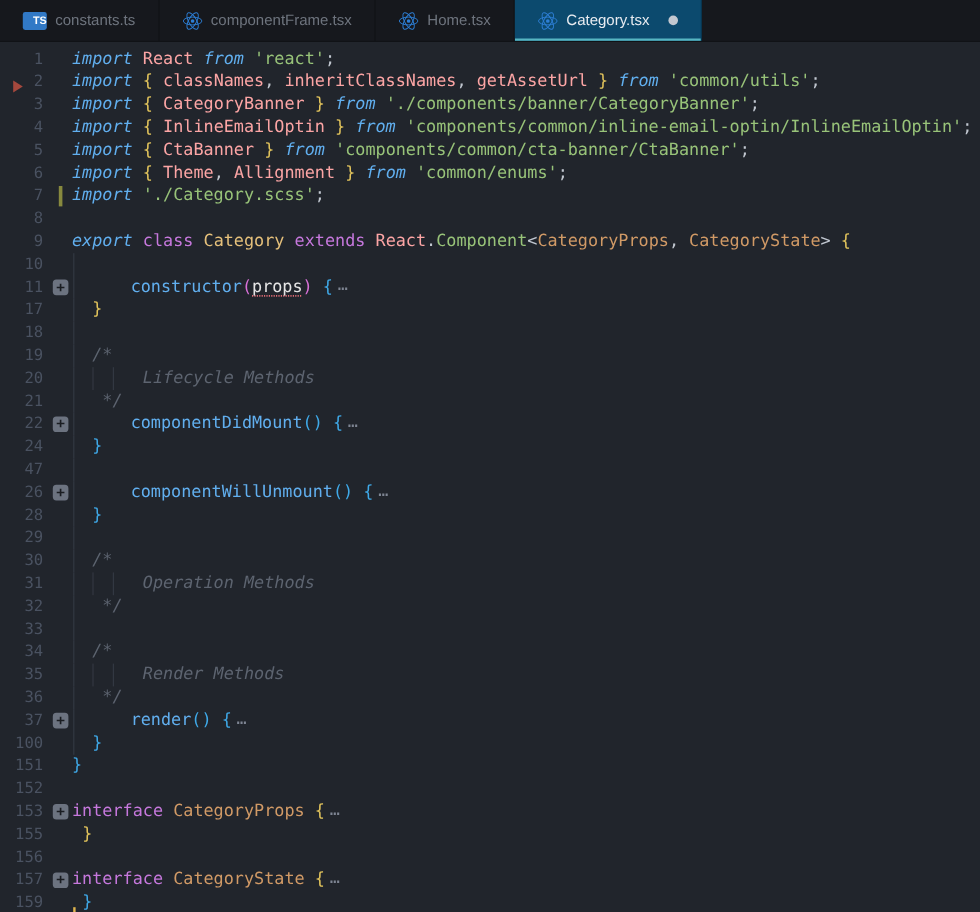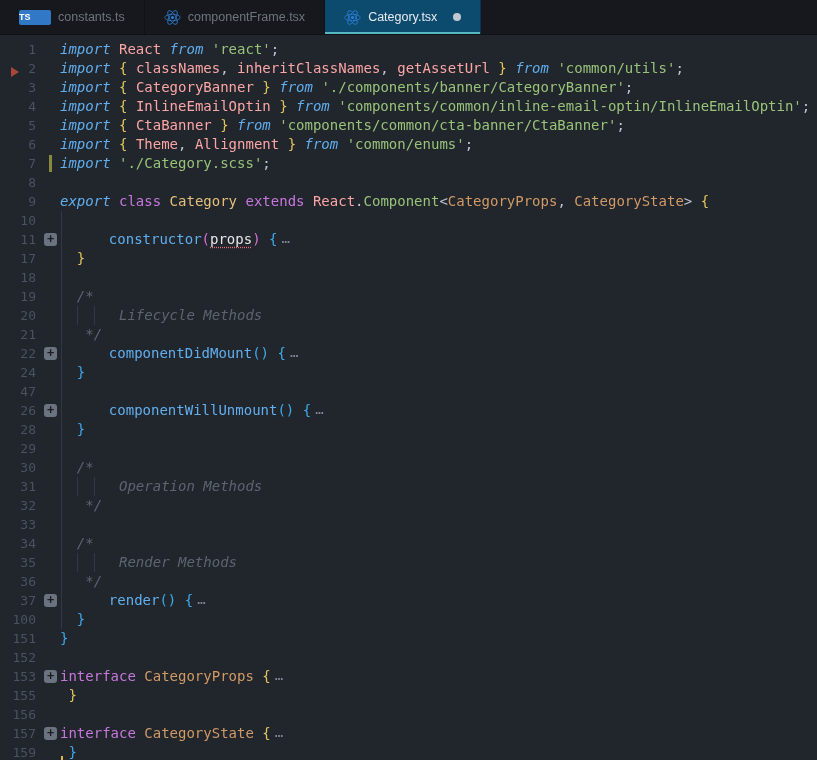--- a/index.html
+++ b/index.html
@@ -17,23 +17,23 @@
   .tab{
     display:flex;align-items:center;gap:7px;padding:0 19px;
     color:#6E747E;position:relative;cursor:pointer;
     border-right:1px solid rgba(0,0,0,0.28);white-space:nowrap;
   }
   .tab.active{
     color:#E8EBF0;background:#0c4a6e;
     box-shadow:inset 0 -2px 0 var(--accent,#56B6C2);
   }
   .tsicon{
-    width:32px;height:15px;border-radius:2px;background:#3179C6;
+    width:20px;height:15px;border-radius:2px;background:#3179C6;
     color:#fff;font-family:"Liberation Sans",sans-serif;
-    font-size:9px;font-weight:bold;line-height:15px;text-align:left;
+    font-size:9px;font-weight:bold;line-height:15px;text-align:right;
     flex:none;
   }
   .reacticon{width:17px;height:17px;flex:none;display:block;}
   .dot{width:8px;height:8px;border-radius:50%;background:#C3C8D0;margin-left:9px;flex:none;}
   
   .editor{padding-top:5px;position:relative;}
   .row{display:flex;height:19px;line-height:19px;position:relative;}
   .num{
     width:36px;flex:none;text-align:right;color:#4A5261;
     font-size:13px;user-select:none;
@@ -83,20 +83,31 @@
       <svg class="reacticon" viewBox="-11 -11 22 22">
         <circle r="2" fill="#2D7FD6"></circle>
         <g stroke="#2D7FD6" fill="none" stroke-width="1">
           <ellipse rx="10" ry="4.2"></ellipse>
           <ellipse rx="10" ry="4.2" transform="rotate(60)"></ellipse>
           <ellipse rx="10" ry="4.2" transform="rotate(120)"></ellipse>
         </g>
       </svg>
       <span>componentFrame.tsx</span>
     </div>
+    <div class="tab">
+      <svg class="reacticon" viewBox="-11 -11 22 22">
+        <circle r="2" fill="#2D7FD6"></circle>
+        <g stroke="#2D7FD6" fill="none" stroke-width="1">
+          <ellipse rx="10" ry="4.2"></ellipse>
+          <ellipse rx="10" ry="4.2" transform="rotate(60)"></ellipse>
+          <ellipse rx="10" ry="4.2" transform="rotate(120)"></ellipse>
+        </g>
+      </svg>
+      <span>Home.tsx</span>
+    </div>
     <div class="tab active">
       <svg class="reacticon" viewBox="-11 -11 22 22">
         <circle r="2" fill="#2D7FD6"></circle>
         <g stroke="#2D7FD6" fill="none" stroke-width="1">
           <ellipse rx="10" ry="4.2"></ellipse>
           <ellipse rx="10" ry="4.2" transform="rotate(60)"></ellipse>
           <ellipse rx="10" ry="4.2" transform="rotate(120)"></ellipse>
         </g>
       </svg>
       <span>Category.tsx</span>

